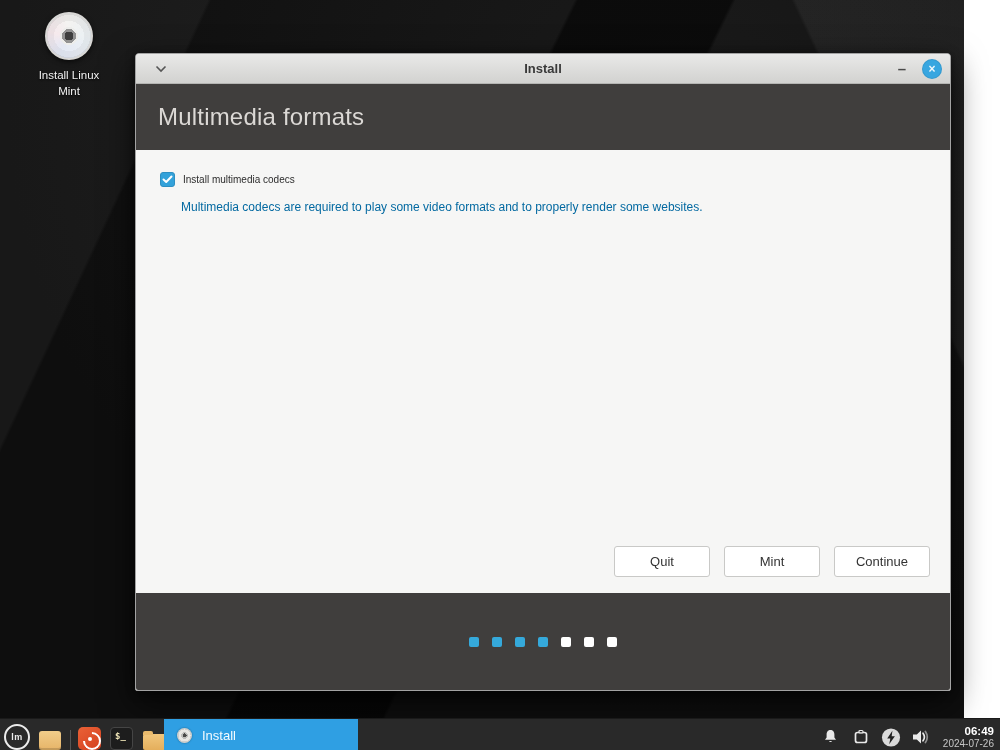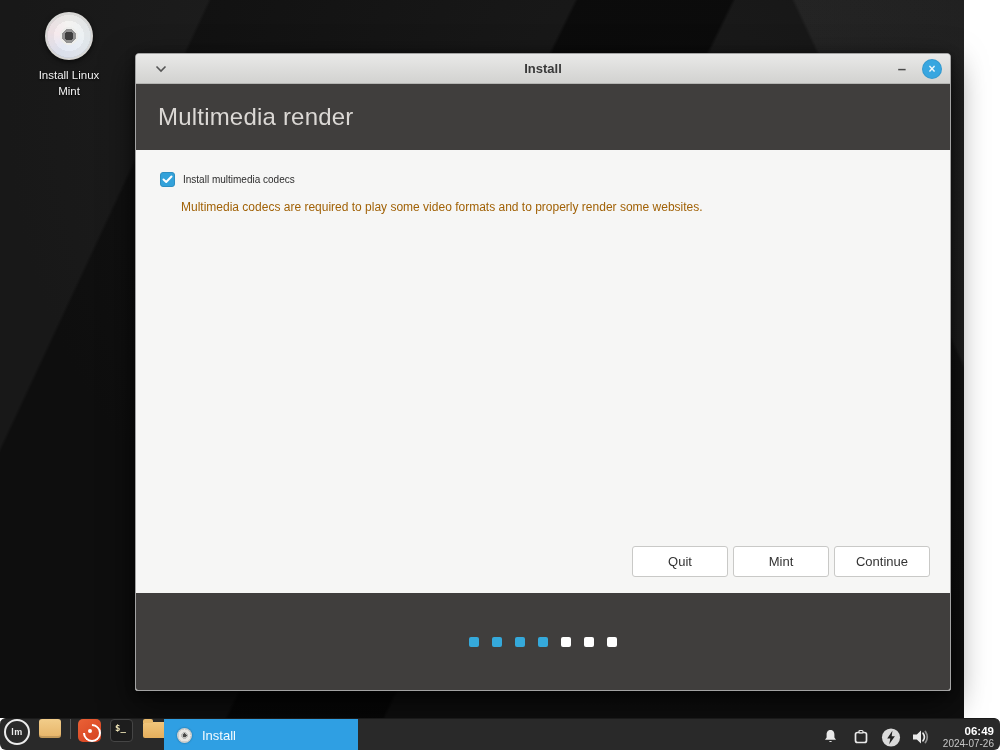--- a/index.html
+++ b/index.html
@@ -56,35 +56,35 @@
   .win-header-title { font-size:24px; font-weight:400; color:#dbd8d5; letter-spacing:0.2px; }
 
   .win-content { flex:1 1 auto; position:relative; background:#f6f6f5; }
   .cb-row { position:absolute; top:22px; left:24px; display:flex; align-items:center; gap:8px; cursor:default; }
   .checkbox { width:15px; height:15px; border-radius:3px; border:1px solid #8fb8cc;
     background:#fdfdfd; display:flex; align-items:center; justify-content:center; cursor:pointer; }
   .checkbox.checked { background:#33a2da; border-color:#2d8fc2; }
   .checkbox svg { display:none; }
   .checkbox.checked svg { display:block; }
   .cb-label { font-size:10px; color:#2d2d2d; }
-  .desc { position:absolute; top:50px; left:45px; font-size:12px; color:#a16207; }
-
-  .btn-row { position:absolute; right:20px; bottom:16px; display:flex; gap:5px; }
+  .desc { position:absolute; top:50px; left:45px; font-size:12px; color:#0369a1; }
+
+  .btn-row { position:absolute; right:20px; bottom:16px; display:flex; gap:14px; }
   .btn { width:96px; height:31px; background:#ffffff; border:1px solid #c9c9c7; border-radius:3px;
     font-size:13px; color:#333; display:flex; align-items:center; justify-content:center;
     cursor:pointer; font-family:"Liberation Sans", sans-serif; }
 
   .win-footer { height:97px; flex:0 0 97px; background:#403e3d; display:flex;
     align-items:center; justify-content:center; border-radius:0 0 2px 2px; }
   .dots { display:flex; gap:13px; }
   .dot { width:10px; height:10px; border-radius:2px; }
 
   
   .taskbar { position:relative; width:1000px; height:32px; background:#292929;
-    display:flex; align-items:flex-start; border-top:1px solid #1a1a1a;border-radius:6px; }
+    display:flex; align-items:flex-end; border-top:1px solid #1a1a1a; }
   .tb-item { display:flex; align-items:center; justify-content:center; cursor:pointer; }
 
   .menu-btn { width:26px; height:26px; margin-left:4px; border-radius:50%;
     border:2px solid #ececec; color:#ececec; font-size:9px; font-weight:bold;
     letter-spacing:0.5px; }
   .show-desktop { width:22px; height:19px; margin-left:9px; border-radius:3px;
     background:linear-gradient(#f2cd8a,#e6b468); box-shadow:inset 0 -2px 0 rgba(0,0,0,0.15); }
   .tb-sep { width:1px; height:20px; background:#555; margin:0 7px 0 9px; }
 
   .ff-icon { position:relative; width:23px; height:23px; border-radius:5px;
@@ -141,21 +141,21 @@
           </svg>
       </div>
       <div class="tb-title">Install</div>
       <div class="tb-right">
         <div class="tb-min">–</div>
         <div class="tb-close">×</div>
       </div>
     </div>
 
     <div class="win-header">
-      <div class="win-header-title">Multimedia render</div>
+      <div class="win-header-title">Multimedia formats</div>
     </div>
 
     <div class="win-content">
       <div class="cb-row">
         <div class="checkbox checked">
           <svg width="11" height="9" viewBox="0 0 11 9">
               <polyline points="1.5,4.5 4.2,7 9.5,1.5" fill="none" stroke="#ffffff" stroke-width="2" stroke-linecap="round" stroke-linejoin="round"></polyline>
             </svg>
         </div>
         <div class="cb-label">Install multimedia codecs</div>

